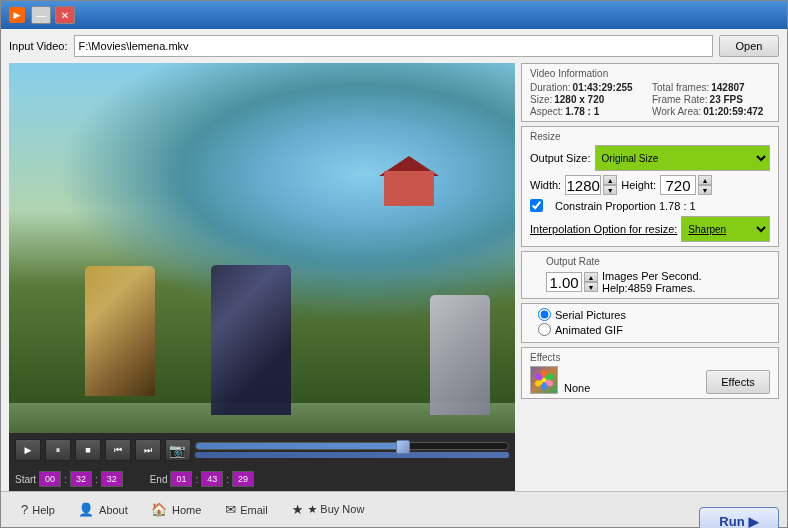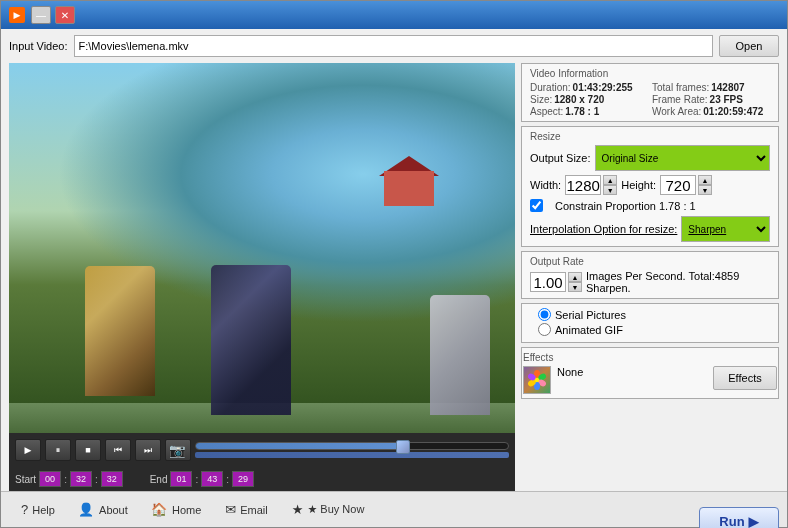--- a/index.html
+++ b/index.html
@@ -361,50 +361,50 @@
       margin-bottom: 4px;
     }
     .interp-row {
       display: flex;
       align-items: center;
       gap: 4px;
       text-decoration: underline;
     }
     .output-rate-group {
       border: 1px solid #aaa;
+      padding: 4px 24px;
+      background: #f8f8f8;
+    }
+    .rate-row {
+      display: flex;
+      align-items: center;
+      gap: 4px;
+      font-size: 11px;
+    }
+    .output-option-group {
+      border: 1px solid #aaa;
       padding: 4px 8px;
       background: #f8f8f8;
     }
-    .rate-row {
-      display: flex;
-      align-items: center;
-      gap: 4px;
-      font-size: 11px;
-    }
-    .output-option-group {
+    .radio-row {
+      display: flex;
+      align-items: center;
+      gap: 4px;
+      margin-bottom: 2px;
+      font-size: 11px;
+      padding-left: 8px;
+    }
+    .effects-group {
       border: 1px solid #aaa;
       padding: 4px 8px;
       background: #f8f8f8;
     }
-    .radio-row {
-      display: flex;
-      align-items: center;
-      gap: 4px;
-      margin-bottom: 2px;
-      font-size: 11px;
-      padding-left: 8px;
-    }
-    .effects-group {
-      border: 1px solid #aaa;
-      padding: 4px 1px;
-      background: #f8f8f8;
-    }
     .effects-row {
       display: flex;
-      align-items: flex-start;
+      align-items: flex-end;
       gap: 6px;
     }
     .effect-icon {
       width: 28px;
       height: 28px;
       border: 1px solid #aaa;
       display: flex;
       align-items: center;
       justify-content: center;
       background: linear-gradient(135deg, #8060a0, #c08040, #40a060);
@@ -608,21 +608,21 @@
         <div class="output-rate-group">
           <div class="group-title">Output Rate</div>
           <div class="rate-row">
             <div class="spin-wrapper">
               <input class="spin-input" type="text" value="1.00" style="">
               <div class="spin-btns">
                 <div class="spin-btn">▲</div>
                 <div class="spin-btn">▼</div>
               </div>
             </div>
-            <span>Images Per Second. Total:4859 Sharpen.</span>
+            <span>Images Per Second. Help:4859 Frames.</span>
           </div>
         </div>
 
         <div class="output-option-group">
           <div class="radio-row">
             <input type="radio" name="output_type" checked="" style="">
             <span>Serial Pictures</span>
           </div>
           <div class="radio-row">
             <input type="radio" name="output_type" style="">

